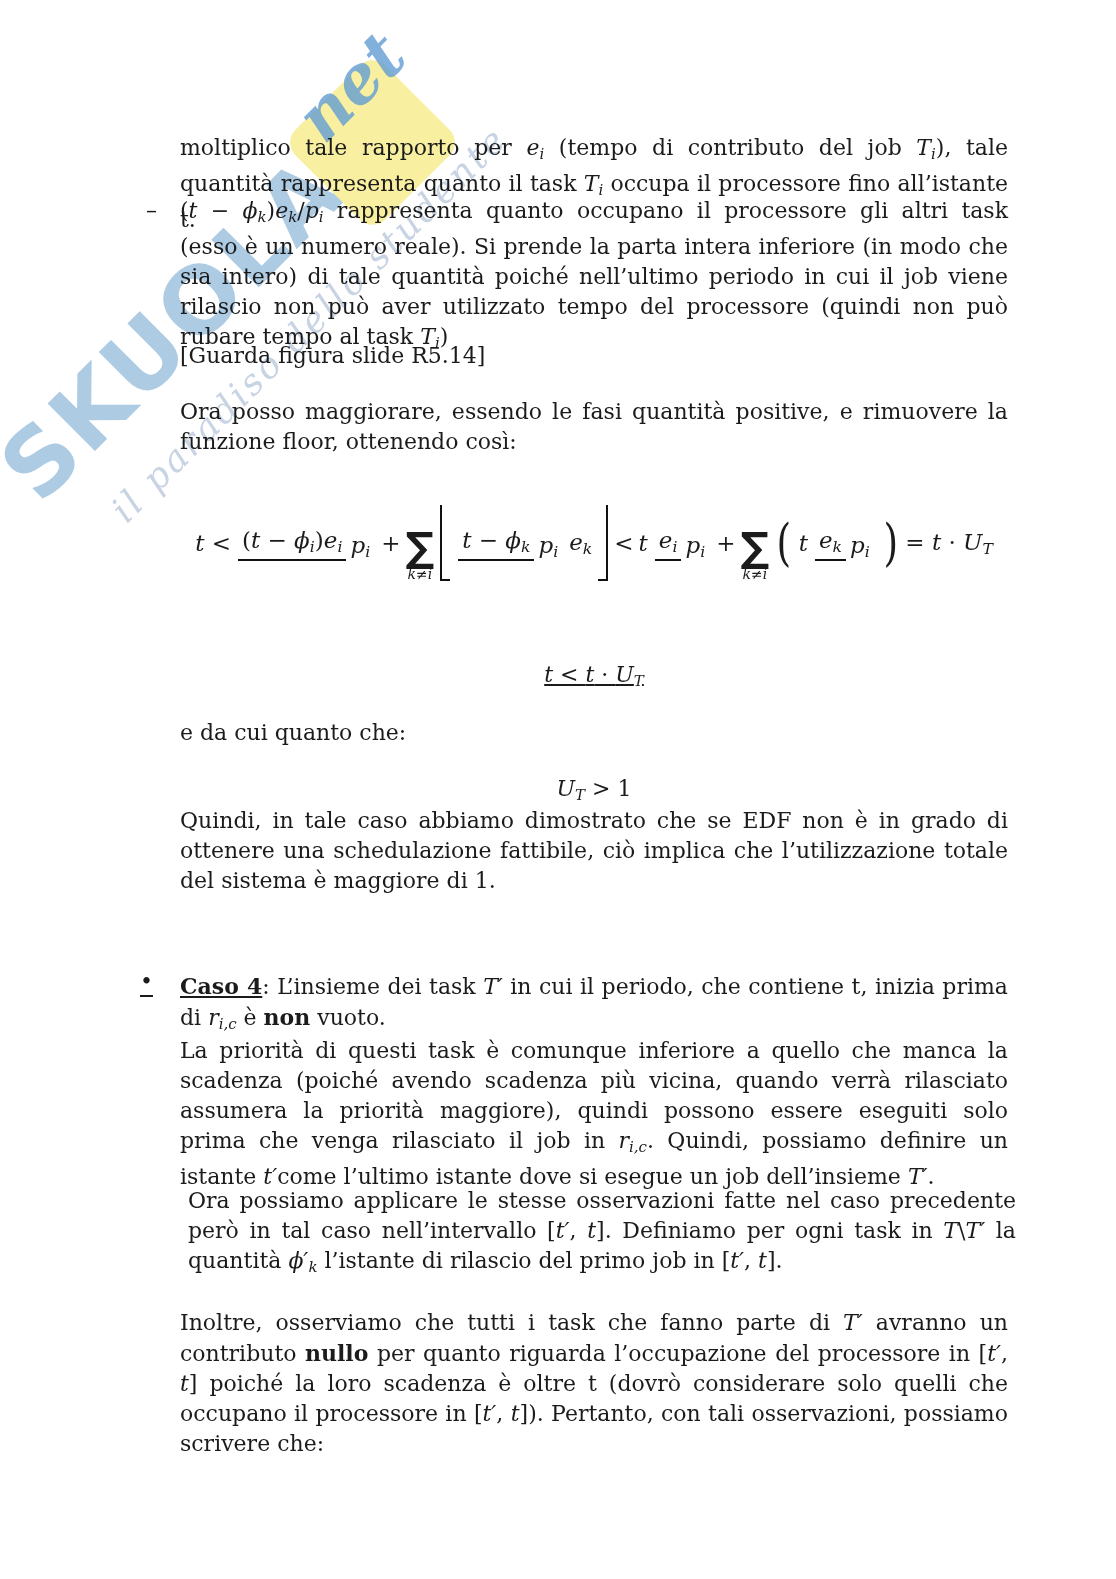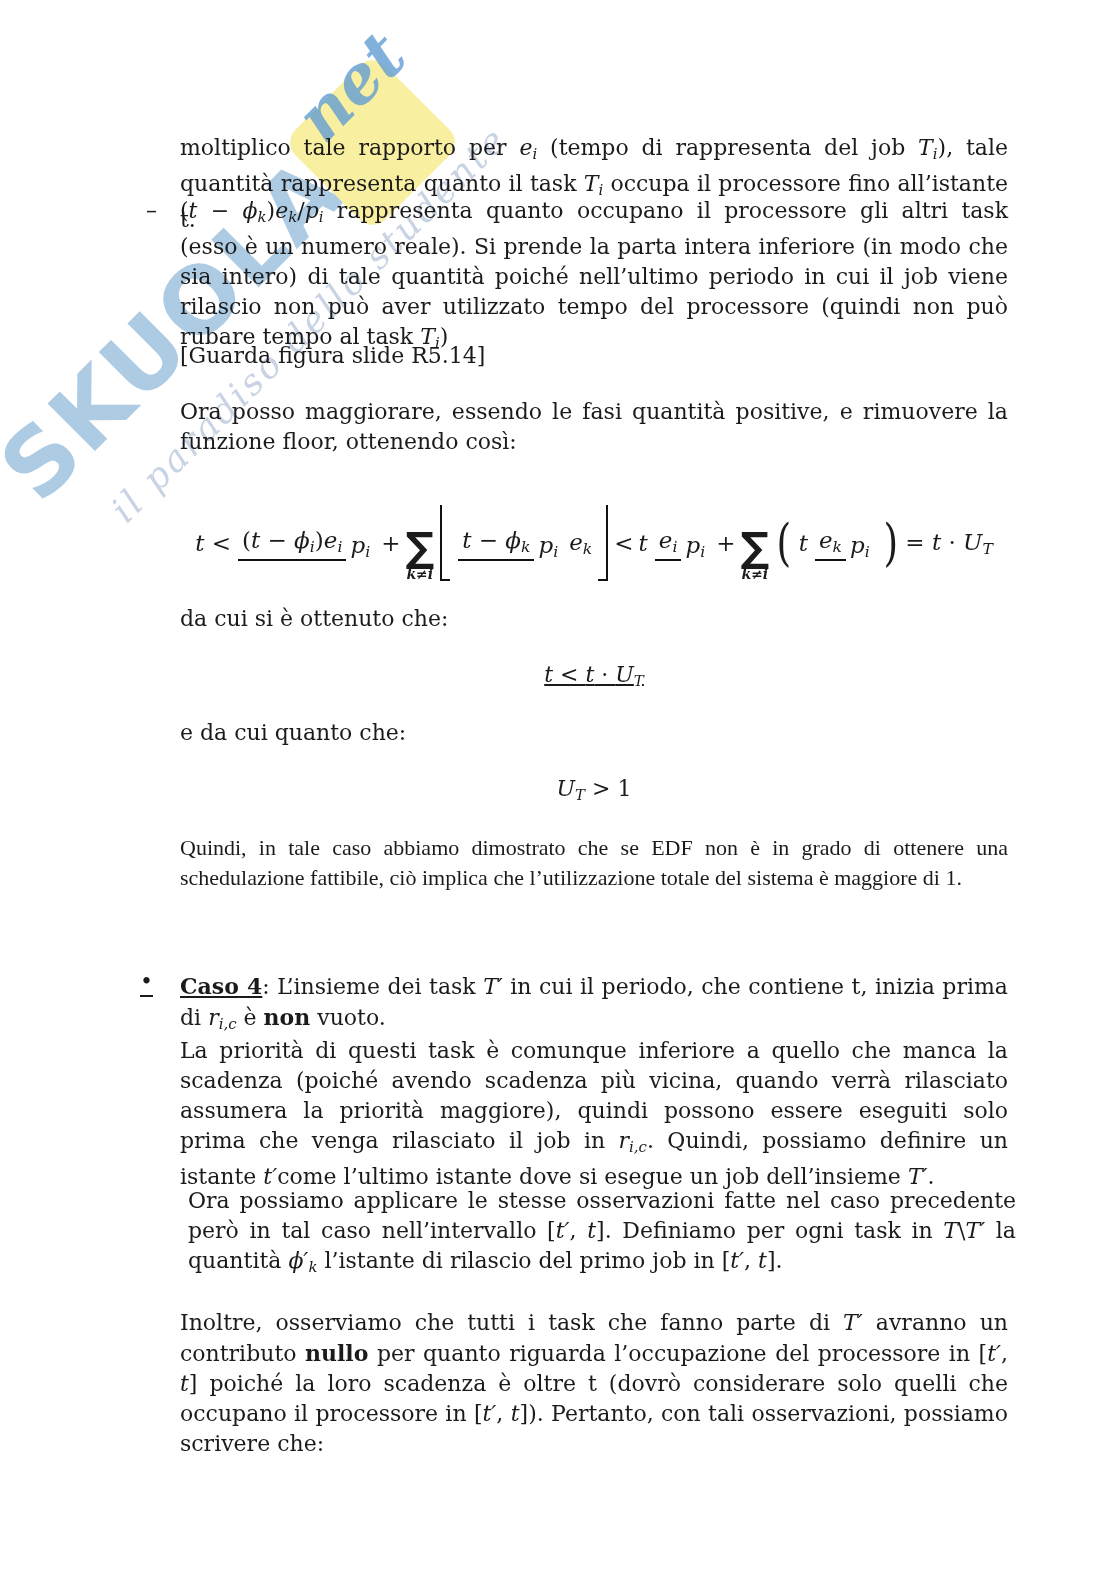--- a/index.html
+++ b/index.html
@@ -24,37 +24,37 @@
   
   .content{position:absolute;inset:0;z-index:2;font-size:22px;line-height:30px;}
   .blk{position:absolute;left:180px;width:828px;}
   .jt{text-align:justify;}
   .ctr{text-align:center;}
   .marker{position:absolute;left:-34px;top:0;}
   .bullet{position:absolute;left:-40px;top:-2px;border-bottom:2.5px solid #1b1b1b;line-height:26px;}
 
   .b-p1{top:133px;} .b-dash{top:196px;} .b-guarda{top:341px;} .b-ora{top:397px;}
   .b-formula{top:486px;height:114px;} .b-dacui{top:604px;} .b-m1{top:660px;text-decoration:underline;}
-  .b-edacui{top:718px;} .b-m2{top:774px;} .b-quindi{top:833px;font-family:Liberation Serif, serif;} .b-caso2{top:971px;}
+  .b-edacui{top:718px;} .b-m2{top:774px;} .b-quindi{top:806px;} .b-caso2{top:971px;}
   .b-lapr{top:1036px;} .b-orap{top:1186px;margin-left:8px;} .b-inoltre{top:1308px;}
 
   
   .r-i{font-style:italic;}
   .r-s{font-style:italic;font-size:.68em;vertical-align:-.28em;}
   .r-b{font-weight:bold;}
   .r-bu{font-weight:bold;text-decoration:underline;}
 
   
   .formula{display:flex;align-items:center;justify-content:center;gap:5px;font-size:23px;line-height:1.25;}
   .frac{display:inline-flex;flex-direction:row;align-items:flex-end;align-self:center;margin:0 2px;}
   .frac .num{display:block;padding:1px 4px 3px;border-bottom:2px solid #111;white-space:nowrap;}
   .frac .den{display:block;padding:2px 4px 0;white-space:nowrap;}
   .sum{display:inline-flex;flex-direction:column;align-items:center;align-self:center;margin-top:22px;}
   .sum .sigma{font-family:"DejaVu Sans",sans-serif;font-weight:bold;font-size:40px;line-height:38px;}
-  .sum .limits{font-size:14px;line-height:14px;margin-top:1px;white-space:nowrap;font-weight:bold;}
+  .sum .limits{font-size:14px;line-height:14px;margin-top:1px;white-space:nowrap;}
   .floor-open{display:inline-block;width:8px;height:74px;border-left:2.4px solid #111;
        border-bottom:2.4px solid #111;margin:0 1px;align-self:center;}
   .floor-close{display:inline-block;width:8px;height:74px;border-right:2.4px solid #111;
        border-bottom:2.4px solid #111;margin:0 1px;align-self:center;}
   .big-paren{font-size:50px;line-height:1;align-self:center;transform:scaleX(.75);font-weight:400;}
   .tok{white-space:nowrap;align-self:center;}
 </style>
 </head>
 <body>
 
@@ -62,21 +62,21 @@
 
   <div class="watermark">
     <div class="wm-skuola">SKUOLA</div>
     <div class="wm-slogan">il paradiso dello studente</div>
     <div class="wm-diamond"></div>
     <div class="wm-net">net</div>
   </div>
 
   <div class="content">
 
-    <div class="blk jt b-p1"><span>moltiplico tale rapporto per </span><span class="r-i">e</span><span class="r-s">i</span><span> (tempo di rappresenta del job </span><span class="r-i">T</span><span class="r-s">i</span><span>), tale quantità rappresenta quanto il task </span><span class="r-i">T</span><span class="r-s">i</span><span> occupa il processore fino all’istante t.</span></div>
+    <div class="blk jt b-p1"><span>moltiplico tale rapporto per </span><span class="r-i">e</span><span class="r-s">i</span><span> (tempo di contributo del job </span><span class="r-i">T</span><span class="r-s">i</span><span>), tale quantità rappresenta quanto il task </span><span class="r-i">T</span><span class="r-s">i</span><span> occupa il processore fino all’istante t.</span></div>
 
     <div class="blk jt b-dash">
       <span class="marker">–</span><span><span>(</span><span class="r-i">t</span><span> − </span><span class="r-i">ϕ</span><span class="r-s">k</span><span>)</span><span class="r-i">e</span><span class="r-s">k</span><span>/</span><span class="r-i">p</span><span class="r-s">i</span><span> rappresenta quanto occupano il processore gli altri task (esso è un numero reale). Si prende la parta intera inferiore (in modo che sia intero) di tale quantità poiché nell’ultimo periodo in cui il job viene rilascio non può aver utilizzato tempo del processore (quindi non può rubare tempo al task </span><span class="r-i">T</span><span class="r-s">i</span><span>)</span></span>
     </div>
 
     <div class="blk b-guarda">[Guarda figura slide R5.14]</div>
 
     <div class="blk jt b-ora">Ora posso maggiorare, essendo le fasi quantità positive, e rimuovere la funzione floor, ottenendo così:</div>
 
     <div class="blk formula b-formula">
@@ -111,21 +111,20 @@
       <span class="big-paren">(</span>
       <span class="tok"><span class="r-i">t</span></span>
       <span class="frac">
           <span class="num"><span class="r-i">e</span><span class="r-s">k</span></span>
           <span class="den"><span class="r-i">p</span><span class="r-s">i</span></span>
         </span>
       <span class="big-paren">)</span>
       <span class="tok"><span>= </span><span class="r-i">t</span><span> · </span><span class="r-i">U</span><span class="r-s">T</span></span>
     </div>
 
-    <div class="blk b-dacui">da cui si è ottenuto che:</div>
 
     <div class="blk ctr b-m1"><span class="r-i">t</span><span> &lt; </span><span class="r-i">t</span><span> · </span><span class="r-i">U</span><span class="r-s">T</span></div>
 
     <div class="blk b-edacui">e da cui quanto che:</div>
 
     <div class="blk ctr b-m2"><span class="r-i">U</span><span class="r-s">T</span><span> &gt; 1</span></div>
 
     <div class="blk jt b-quindi">Quindi, in tale caso abbiamo dimostrato che se EDF non è in grado di ottenere una schedulazione fattibile, ciò implica che l’utilizzazione totale del sistema è maggiore di 1.</div>
 
     <div class="blk jt b-caso2">

